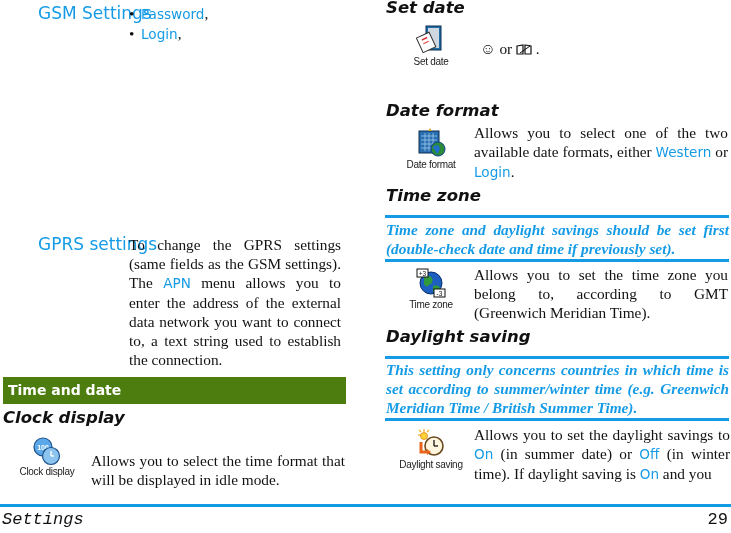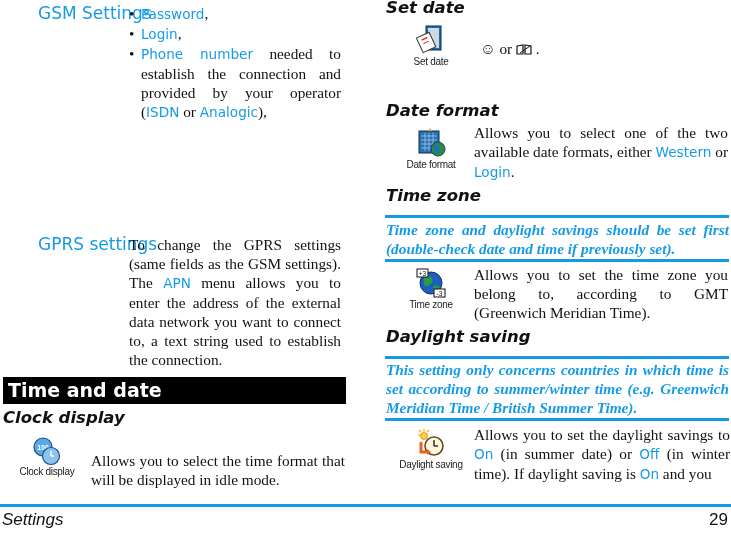--- a/index.html
+++ b/index.html
@@ -6,41 +6,40 @@
     body { width:731px; height:533px; position:relative; overflow:hidden;
            font-family:"Liberation Serif","DejaVu Serif",serif; color:#111; }
     .abs { position:absolute; }
     .serif { font-family:"Liberation Serif","DejaVu Serif",serif; font-size:15.3px; line-height:19px; color:#111; }
     .just { text-align:justify; text-align-last:left; }
     .hl { font-family:"DejaVu Sans","Liberation Sans",sans-serif; color:#159be6; font-size:13.6px; }
     .term { font-family:"DejaVu Sans","Liberation Sans",sans-serif; color:#159be6; font-size:17px; line-height:19px;margin-left:32px; }
     ul.bul { list-style:none; margin:0; padding:0; }
     ul.bul li { position:relative; padding-left:12px; }
     ul.bul li::before { content:"•"; position:absolute; left:0; top:0; color:#111; }
-    .section-bar { background:#000000; color:#fff; font-family:"DejaVu Sans","Liberation Sans",sans-serif;
-                   font-weight:bold; font-size:19px; line-height:27px; padding-left:5px; }
+    .section-bar { background:#4d7c0f; color:#fff; font-family:"DejaVu Sans","Liberation Sans",sans-serif;
+                   font-weight:bold; font-size:14px; line-height:27px; padding-left:5px; }
     .subhead { font-family:"DejaVu Sans","Liberation Sans",sans-serif; font-weight:bold; font-style:italic;
                font-size:16.5px; color:#111; }
     .note { font-family:"Liberation Serif","DejaVu Serif",serif; font-style:italic; font-weight:bold;
             color:#159be6; font-size:15.3px; line-height:19px; }
     .rule { background:#159be6; height:3px; }
     .icon-box { text-align:center; }
     .icon-cap { font-family:"Liberation Sans","DejaVu Sans",sans-serif; font-size:10px; color:#222; letter-spacing:-0.3px; }
     .footer-rule { background:#129be4; height:3px; }
-    .footer-text { font-family:Liberation Sans, sans-serif; font-style:italic; font-size:17px; color:#111; }
+    .footer-text { font-family:Liberation Mono, monospace; font-style:italic; font-size:17px; color:#111; }
   </style>
 </head>
 <body>
 
 <div class="abs term" style="left:6px; top:4px;">GSM Settings</div>
 <div class="abs serif just" style="left:129px; top:4px; width:212px;">
   <ul class="bul">
     <li><span class="hl">Password</span><span>,</span></li>
     <li><span class="hl">Login</span><span>,</span></li>
-    <li class="just"><span class="hl">Phone number</span><span> needed to establish the connection and provided by your operator (</span><span class="hl">ISDN</span><span> or </span><span class="hl">Analogic</span><span>),</span></li>
   </ul>
 </div>
 
 <div class="abs term" style="left:6px; top:235px;">GPRS settings</div>
 <div class="abs serif just" style="left:129px; top:235px; width:212px;">
   <span>To change the GPRS settings (same fields as the GSM settings). The </span><span class="hl">APN</span><span> menu allows you to enter the address of the external data network you want to connect to, a text string used to establish the connection.</span>
 </div>
 
 <div class="abs section-bar" style="left:3px; top:377px; width:338px;">Time and date</div>
 

